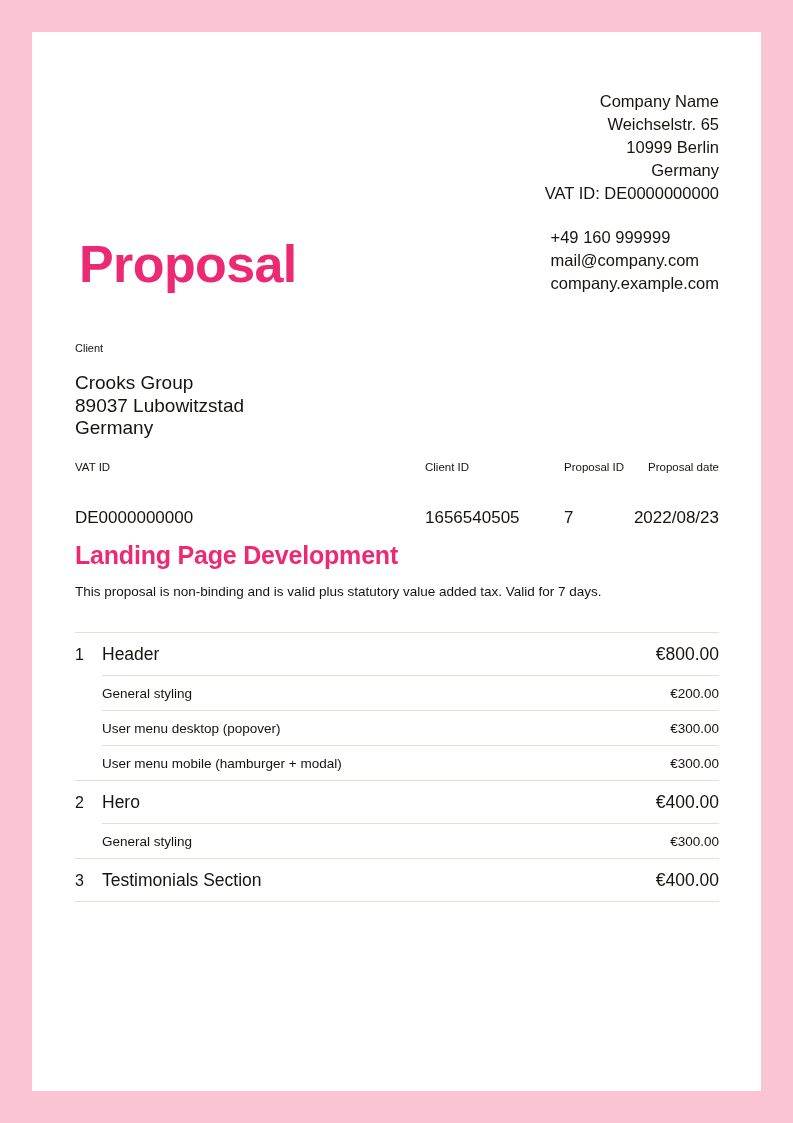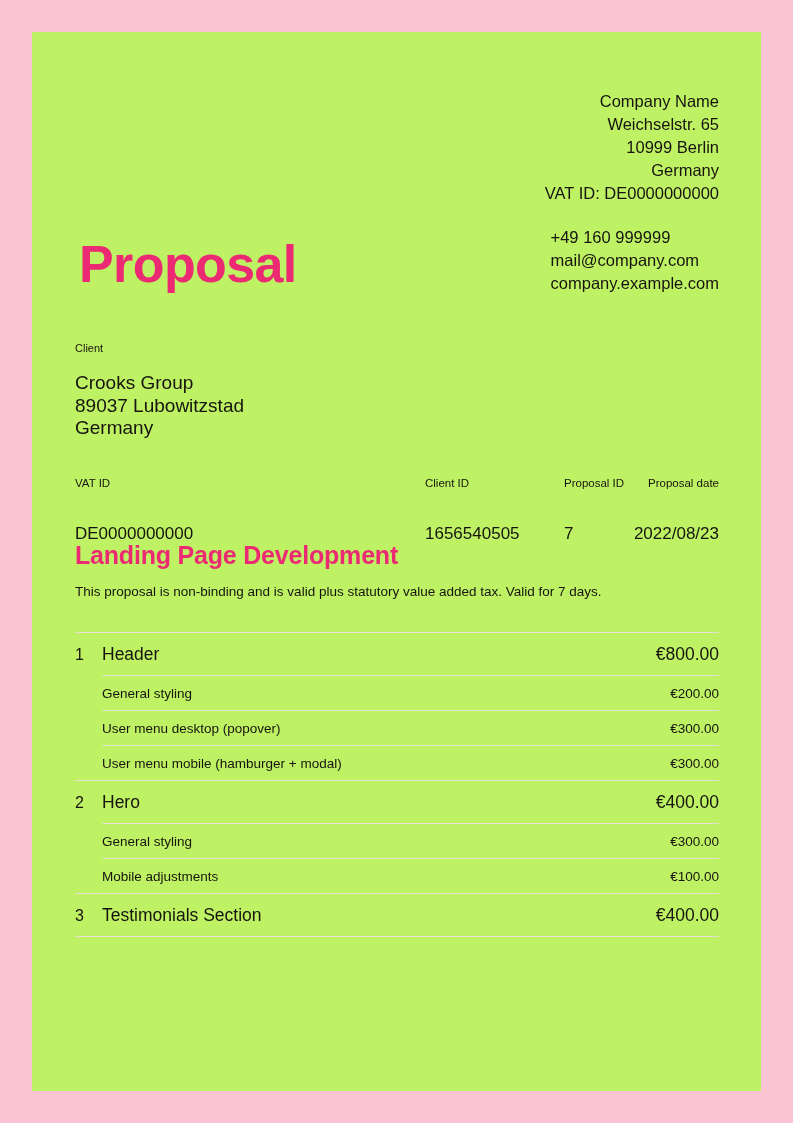--- a/index.html
+++ b/index.html
@@ -13,21 +13,21 @@
     font-family: "Liberation Sans", sans-serif;
     -webkit-font-smoothing: antialiased;
   }
 
   .page {
     position: absolute;
     left: 32px;
     top: 32px;
     width: 729px;
     height: 1059px;
-    background: #bef264;
+    background: #ffffff;
     overflow: hidden;
   }
 
   .inner {
     position: relative;
     width: 100%;
     height: 100%;
   }
 
   
@@ -81,21 +81,21 @@
     font-size: 19px;
     line-height: 22.5px;
     color: #17140f;
     white-space: nowrap;
   }
 
   
   .meta-row {
     position: absolute;
     left: 43px;
-    top: 444px;
+    top: 428px;
     width: 644px;
     height: 44px;
   }
   .meta-col { position: absolute; top: 0; }
   .meta-col .meta-label {
     font-size: 11.5px;
     line-height: 15px;
     color: #17140f;
     margin-bottom: 2px;
     white-space: nowrap;
@@ -260,24 +260,20 @@
           <div class="sec-left">
             <span class="sec-num">2</span>
             <span class="sec-name">Hero</span>
           </div>
           <span class="sec-price">€400.00</span>
         </div>
         <div class="row sub">
           <span class="sub-name">General styling</span>
           <span class="sub-price">€300.00</span>
         </div>
-        <div class="row sub">
-          <span class="sub-name">Mobile adjustments</span>
-          <span class="sub-price">€100.00</span>
-        </div>
         <div class="row section">
           <div class="sec-left">
             <span class="sec-num">3</span>
             <span class="sec-name">Testimonials Section</span>
           </div>
           <span class="sec-price">€400.00</span>
         </div>
         <div class="row closing"></div>
       </div>
 

